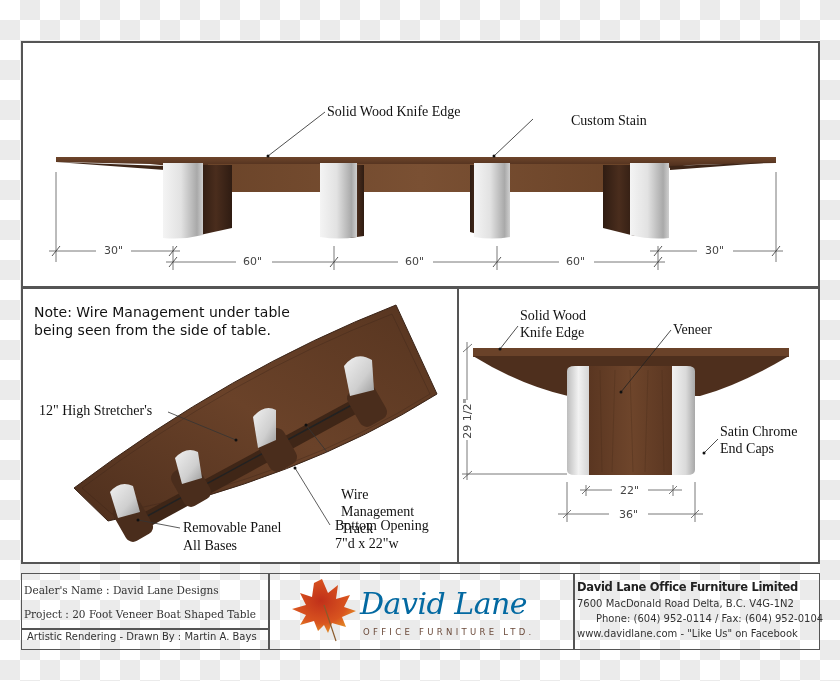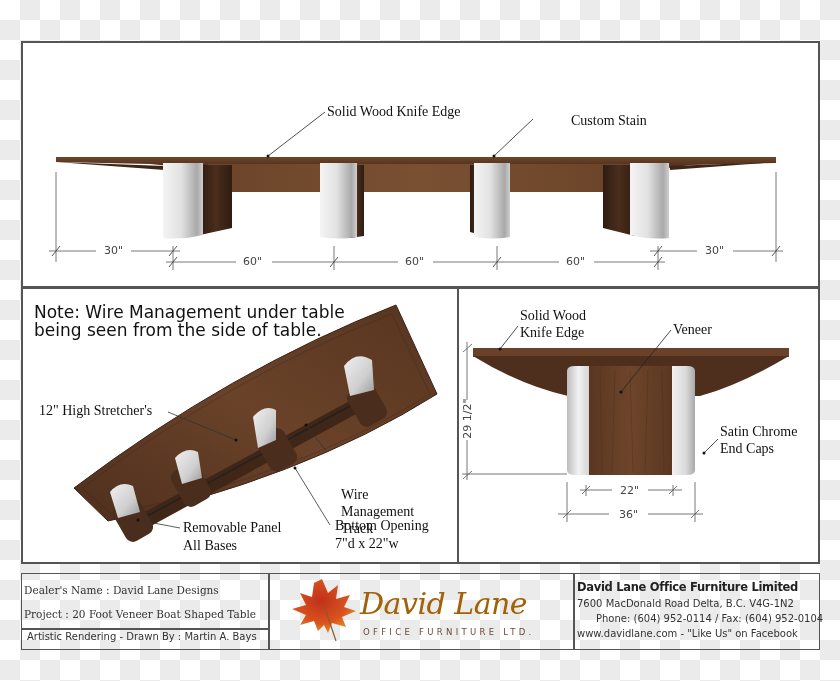--- a/index.html
+++ b/index.html
@@ -151,21 +151,21 @@
     <line x1="327" y1="452" x2="306" y2="425"></line>
     <line x1="330" y1="525" x2="295" y2="468"></line>
     <line x1="180" y1="528" x2="138" y2="520"></line>
   </g>
   <circle cx="236" cy="440" r="1.5" fill="#111"></circle>
   <circle cx="306" cy="425" r="1.5" fill="#111"></circle>
   <circle cx="295" cy="468" r="1.5" fill="#111"></circle>
   <circle cx="138" cy="520" r="1.5" fill="#111"></circle>
 </svg>
 
-<div class="abs label-sans" style="left:34px; top:303px; line-height:18px; font-size:17px;">
+<div class="abs label-sans" style="left:34px; top:303px; line-height:18px; font-size:14px;">
   <div>Note: Wire Management under table</div>
   <div>being seen from the side of table.</div>
 </div>
 
 <span class="abs label-serif" style="left:39px; top:403px;">12" High Stretcher's</span>
 <div class="abs label-serif" style="left:341px; top:450px; line-height:17px;margin-top:36px;">
   <div>Wire</div>
   <div>Management</div>
   <div>Track</div>
 </div>
@@ -273,19 +273,19 @@
   <defs>
     <radialGradient id="leafG" cx="0.45" cy="0.4" r="0.7">
       <stop offset="0" stop-color="#c0301a"></stop>
       <stop offset="0.6" stop-color="#d9541f"></stop>
       <stop offset="1" stop-color="#e8a62a"></stop>
     </radialGradient>
   </defs>
   <path d="M34 4 L40 18 L50 10 L48 24 L62 20 L56 32 L68 36 L54 42 L58 52 L44 48 L40 58 L36 50 L30 56 L26 46 L12 50 L18 40 L4 34 L18 30 L12 18 L24 22 L26 8 Z" fill="url(#leafG)"></path>
   <line x1="36" y1="30" x2="48" y2="66" stroke="#8a5a2b" stroke-width="1.2"></line>
 </svg>
-<span class="abs" style="left:360px; top:586px; font-family:'DejaVu Serif', serif; font-style:italic; font-size:30px; color:#a16207; letter-spacing:-0.5px; white-space:nowrap;">David Lane</span>
+<span class="abs" style="left:360px; top:586px; font-family:'DejaVu Serif', serif; font-style:italic; font-size:30px; color:#0369a1; letter-spacing:-0.5px; white-space:nowrap;">David Lane</span>
 <span class="abs" style="left:363px; top:627px; font-family:'DejaVu Sans', sans-serif; font-size:8.5px; color:#6b4a3a; letter-spacing:3.3px; white-space:nowrap;">OFFICE FURNITURE LTD.</span>
 
 <span class="abs" style="left:577px; top:580px; font-family:'DejaVu Sans', sans-serif; font-size:11.5px; font-weight:bold; color:#222; white-space:nowrap; letter-spacing:-0.3px;">David Lane Office Furniture Limited</span>
 <span class="abs tb-sans" style="left:577px; top:598px; font-size:10px;">7600 MacDonald Road Delta, B.C. V4G-1N2</span>
 <span class="abs tb-sans" style="left:577px; top:613px; font-size:10px;margin-left:19px;">Phone: (604) 952-0114 / Fax: (604) 952-0104</span>
 <span class="abs tb-sans" style="left:577px; top:628px; font-size:10px;">www.davidlane.com  - "Like Us" on Facebook</span>
 
 </body></html>

